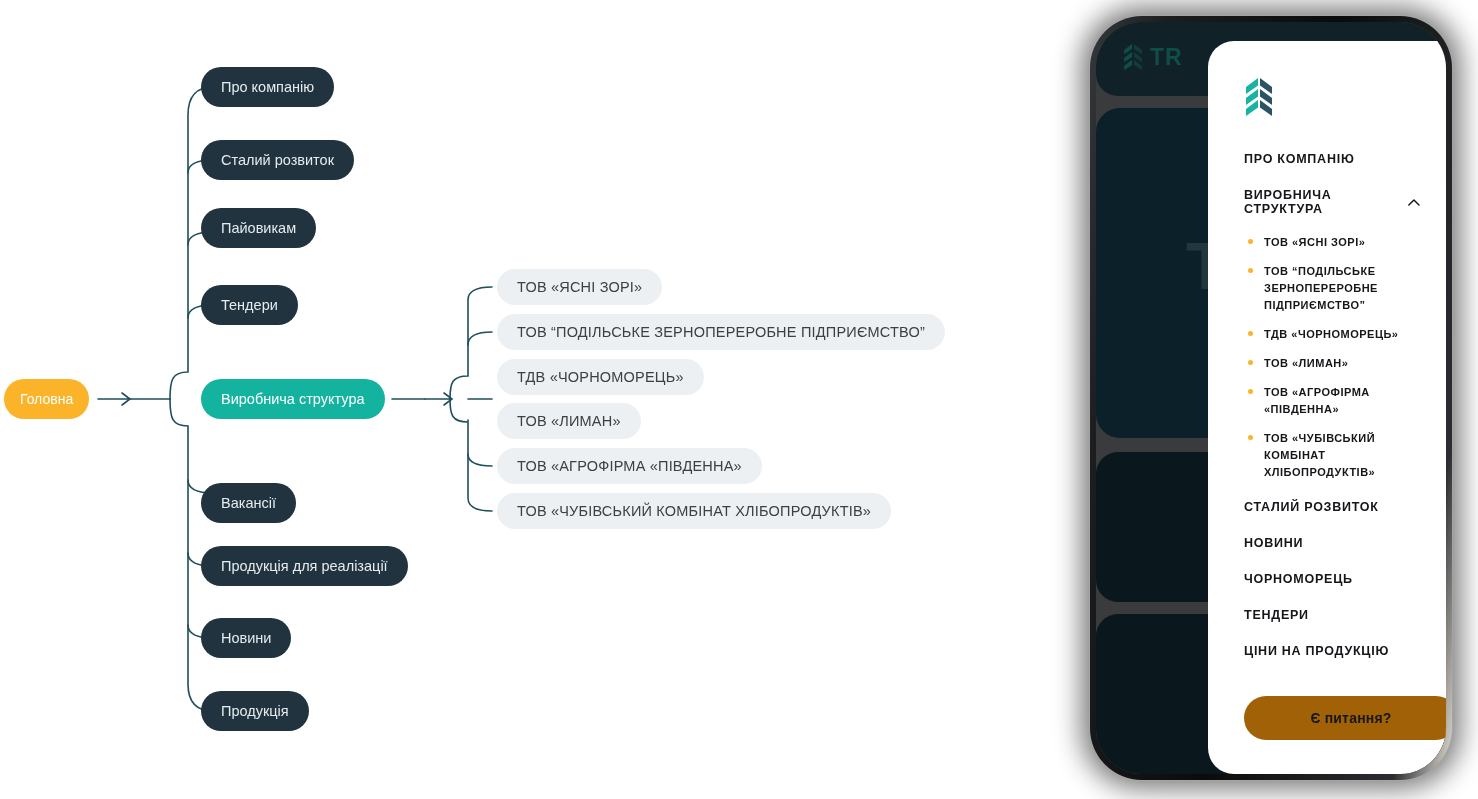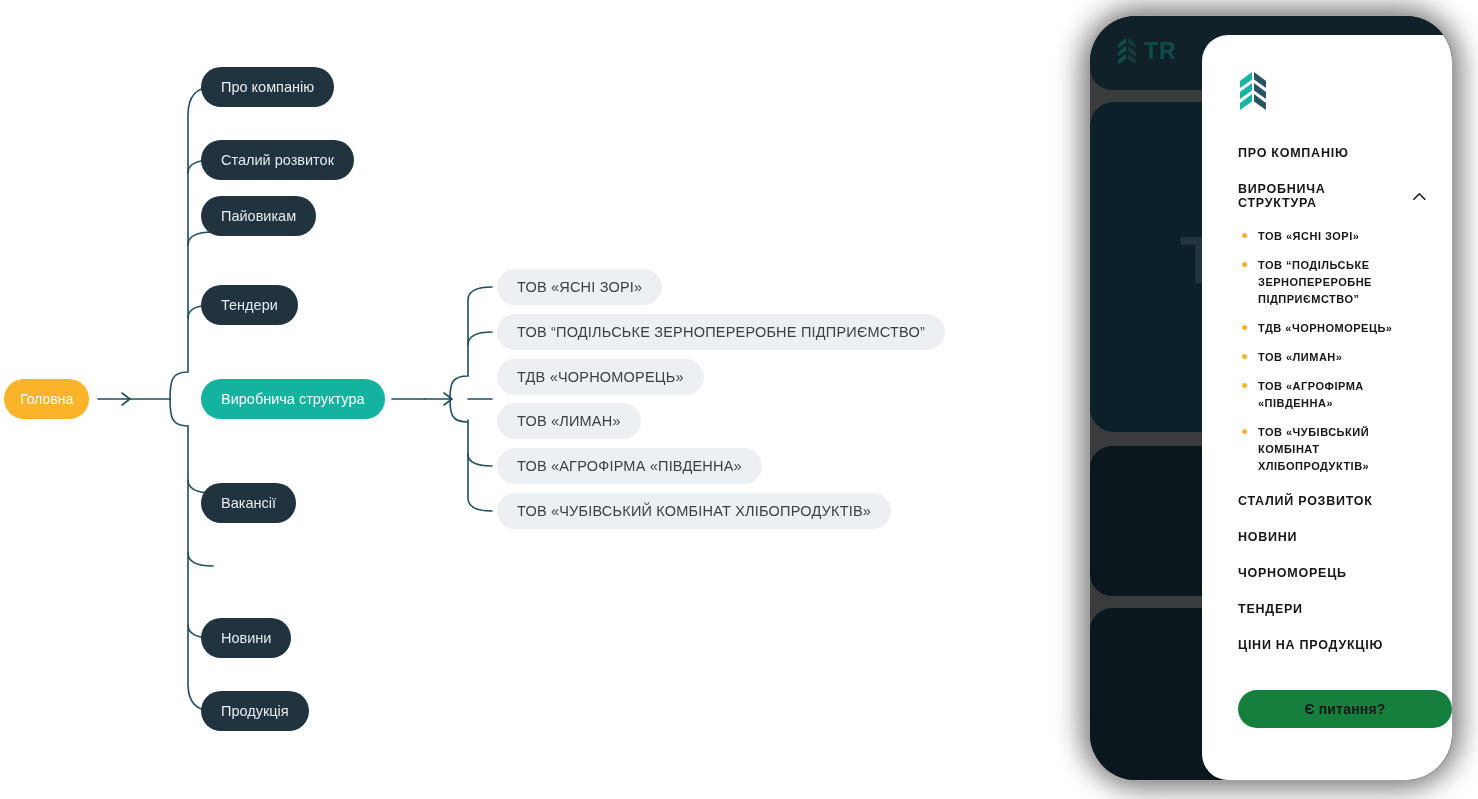--- a/index.html
+++ b/index.html
@@ -95,21 +95,21 @@
   }
 
   #phone-frame {
     position: absolute;
     left: 30px;
     top: 16px;
     width: 362px;
     height: 764px;
     border-radius: 52px;
     background: linear-gradient(100deg, #35383c 0%, #1b1d1f 16%, #0a0b0c 50%, #2b2d30 88%, #d8d2c8 99%, #8e877c 100%);
-    padding: 0;
+    padding: 6px;
     box-shadow: 0 0 0 1px rgba(255,255,255,0.08);
   }
 
   #phone-screen {
     position: relative;
     width: 100%;
     height: 100%;
     border-radius: 46px;
     overflow: hidden;
     background: #3a3b3d;
@@ -223,24 +223,24 @@
     position: absolute;
     left: 0; top: 5px;
     width: 5px; height: 5px;
     border-radius: 50%;
     background: #FBB429;
   }
 
   #cta-button {
     margin-top: 16px;
     width: 214px;
-    height: 38px;
+    height: 44px;
     border: none;
     border-radius: 999px;
-    background: #15803d;
+    background: #a16207;
     color: #161616;
     font-family: inherit;
     font-size: 14px;
     font-weight: 700;
     letter-spacing: 0.2px;
     cursor: pointer;
   }
 </style>
 </head>
 <body>
@@ -285,31 +285,34 @@
     <div class="node node-root" style="left:4px; top:379px;">
       <span>Головна</span>
     </div>
 
     <div class="node node-l1" style="left:201px; top:67px;">
       <span>Про компанію</span>
     </div>
     <div class="node node-l1" style="left:201px; top:140px;">
       <span>Сталий розвиток</span>
     </div>
-    <div class="node node-l1" style="left:201px; top:196px;">
+    <div class="node node-l1" style="left:201px; top:208px;">
       <span>Пайовикам</span>
     </div>
     <div class="node node-l1" style="left:201px; top:285px;">
       <span>Тендери</span>
     </div>
     <div class="node node-l1 active" style="left:201px; top:379px;">
       <span>Виробнича структура</span>
     </div>
     <div class="node node-l1" style="left:201px; top:483px;">
       <span>Вакансії</span>
+    </div>
+    <div class="node node-l1" style="left:201px; top:546px;">
+      <span>Продукція для реалізації</span>
     </div>
     <div class="node node-l1" style="left:201px; top:618px;">
       <span>Новини</span>
     </div>
     <div class="node node-l1" style="left:201px; top:691px;">
       <span>Продукція</span>
     </div>
 
     <div class="node node-l2" style="left:497px; top:269px;">
       <span>ТОВ «ЯСНІ ЗОРІ»</span>

